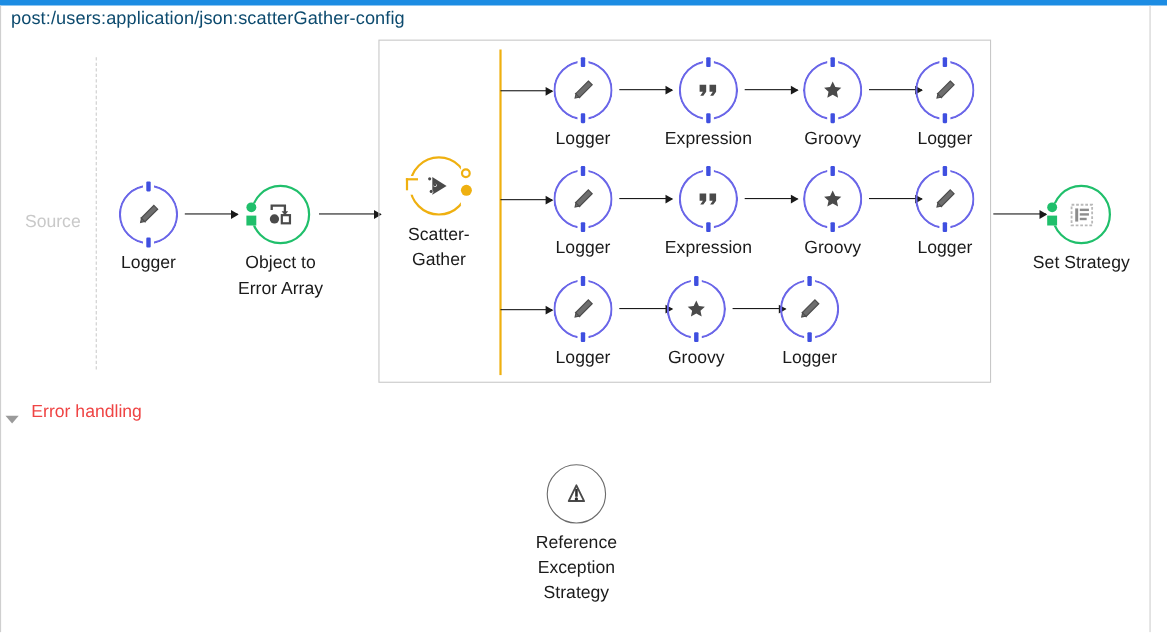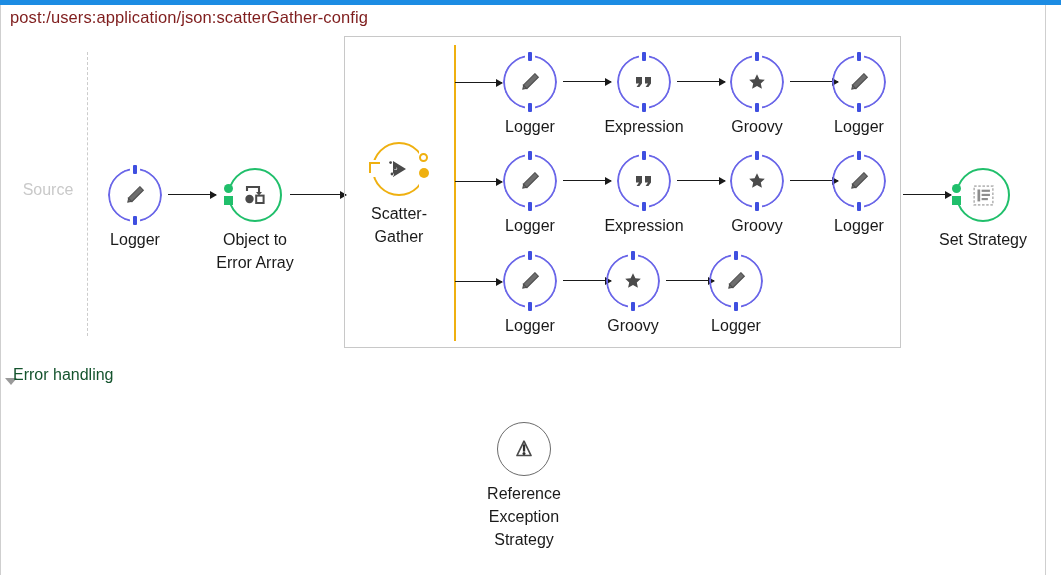--- a/index.html
+++ b/index.html
@@ -12,35 +12,35 @@
     box-sizing:border-box;
     overflow:hidden;
   }
   
   #top-accent{position:absolute;left:0;top:0;width:1061px;height:5px;background:#1c8ce3;}
   #frame-border{position:absolute;left:0;top:5px;width:1046px;height:570px;
     border-left:1px solid #cfcfcf;border-right:1px solid #cfcfcf;box-sizing:border-box;}
 
   #flow-title{
     position:absolute;left:10px;top:8px;
-    font-size:16.5px;color:#7f1d1d;letter-spacing:.1px;white-space:nowrap;
+    font-size:16.5px;color:#0c4a6e;letter-spacing:.1px;white-space:nowrap;
   }
 
   
   #source-divider{position:absolute;left:87px;top:52px;width:0;height:284px;
     border-left:1px dashed #cccccc;}
-  #source-label{position:absolute;left:13px;top:181px;width:70px;text-align:center;
+  #source-label{position:absolute;left:13px;top:193px;width:70px;text-align:center;
     font-size:16px;color:#c9c9c9;}
 
   
   #error-toggle{position:absolute;left:5px;top:378px;width:0;height:0;
     border-left:6px solid transparent;border-right:6px solid transparent;
     border-top:7px solid #9a9a9a;}
-  #error-handling-label{position:absolute;left:13px;top:362px;width:105px;
-    text-align:left;font-size:16px;color:#14532d;line-height:25px;}
+  #error-handling-label{position:absolute;left:24px;top:362px;width:105px;
+    text-align:right;font-size:16px;color:#ef4444;line-height:25px;}
 
   
   #sg-container{position:absolute;left:344px;top:36px;width:557px;height:312px;
     border:1px solid #c8c8c8;background:transparent;box-sizing:border-box;}
   #sg-split-bar{position:absolute;left:454px;top:45px;width:2px;height:296px;background:#efb010;}
 
   
   .node{position:absolute;width:0;height:0;}
   .node .circle{
     position:absolute;left:-27px;top:-27px;width:54px;height:54px;border-radius:50%;

